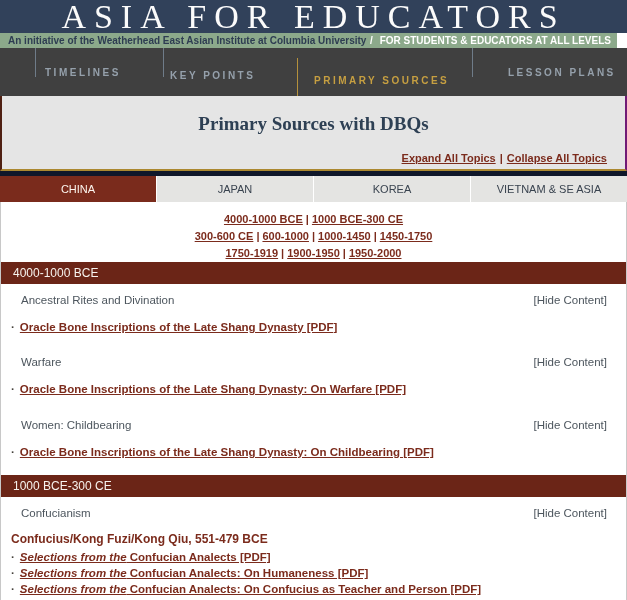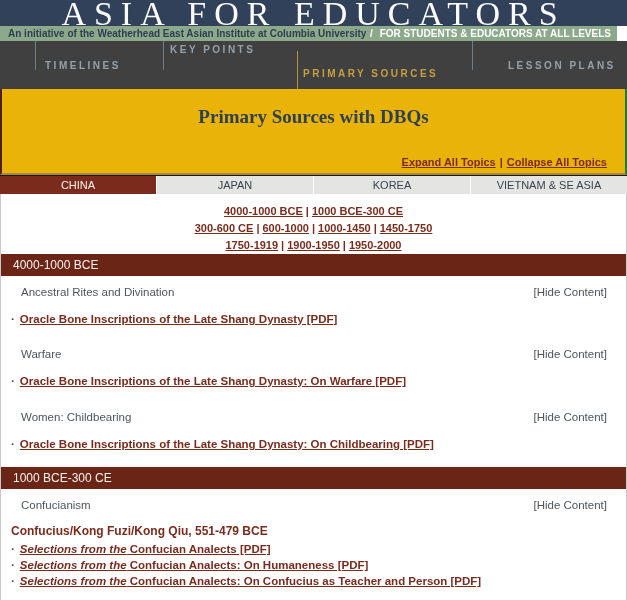--- a/index.html
+++ b/index.html
@@ -1,21 +1,21 @@
 <!DOCTYPE html>
 <html><head>
 <meta charset="utf-8">
 <style>
   * { margin:0; padding:0; box-sizing:border-box; }
   html,body { width:627px; height:600px; overflow:hidden; background:#ffffff;
               font-family:"Liberation Sans", sans-serif; }
   .page { width:627px; height:600px; position:relative; background:#fff; }
 
   
-  .masthead { height:26px; background:#31415a; display:flex; align-items:center;
+  .masthead { height:33px; background:#31415a; display:flex; align-items:center;
               justify-content:center; overflow:hidden; }
   .site-title { font-family:"Liberation Serif", serif; font-size:34px; color:#fbfbfb;
                 letter-spacing:8px; white-space:nowrap; line-height:33px; }
 
   
   .tagline-bar { height:15px; background:#8ca98b; margin-right:10px;
                  display:flex; align-items:center; justify-content:space-between;
                  padding:0 6px 0 8px; font-size:10px; font-weight:bold; white-space:nowrap; }
   .tagline-left { color:#2e3d52; }
   .tagline-right-group { display:flex; align-items:center; gap:7px; }
@@ -25,37 +25,37 @@
   
   .mainnav { height:48px; background:#404040; position:relative; }
   .nav-divider { position:absolute; width:1px; background:#6f7c89; top:0; height:29px; }
   .nav-divider.d1 { left:35px; }
   .nav-divider.d2 { left:163px; }
   .nav-divider.d3 { left:297px; top:10px; height:38px; background:#b5913c; }
   .nav-divider.d4 { left:472px; }
   .nav-item { position:absolute; font-size:10px; font-weight:bold; letter-spacing:2.5px;
               color:#95a0ab; text-decoration:none; cursor:pointer; white-space:nowrap; }
   .nav-item.n1 { left:45px;  top:19px; }
-  .nav-item.n2 { left:170px; top:3px; }
-  .nav-item.n3 { left:303px; top:27px; color:#c69f41; }
+  .nav-item.n2 { left:170px; top:22px; }
+  .nav-item.n3 { left:314px; top:27px; color:#c69f41; }
   .nav-item.n4 { left:480px; top:19px;padding-left:28px; }
 
   
-  .banner { height:86px; background:#eab308; position:relative;
-            border-left:2px solid #4f2012; border-right:2px solid #15803d;
+  .banner { height:75px; background:#e5e5e5; position:relative;
+            border-left:2px solid #4f2012; border-right:2px solid #701a75;
             border-bottom:2px solid #ab8830; }
   .banner-title { font-family:"Liberation Serif", serif; font-weight:bold; font-size:19px;
                   color:#2e4054; text-align:center; padding-top:17px; }
   .expand-row { position:absolute; right:18px; bottom:5px; font-size:11px; font-weight:bold;
                 color:#7b2b1c; white-space:nowrap; }
   .expand-row a { color:#7b2b1c; text-decoration:underline; cursor:pointer; }
   .expand-row .pipe { margin:0 4px; }
 
   
-  .region-tabs { height:19px; display:flex; border-top:1px solid #0f172a; }
+  .region-tabs { height:31px; display:flex; border-top:5px solid #0f172a; }
   .rtab { flex:1 1 0; background:#e4e4e2; color:#39434f; font-size:11px;
           display:flex; align-items:center; justify-content:center; cursor:pointer;
           border-left:1px solid #ffffff; }
   .rtab:first-child { border-left:none; }
   .rtab.active { background:#7a2b1c; color:#fdf6ef; }
 
   
   .content { height:440px; background:#ffffff; overflow:hidden;
              border-left:1px solid #c8c8c8; border-right:1px solid #c8c8c8; }
 

